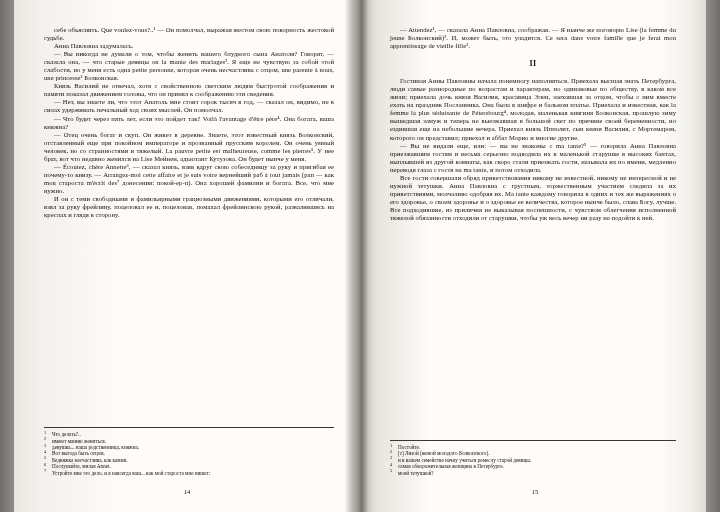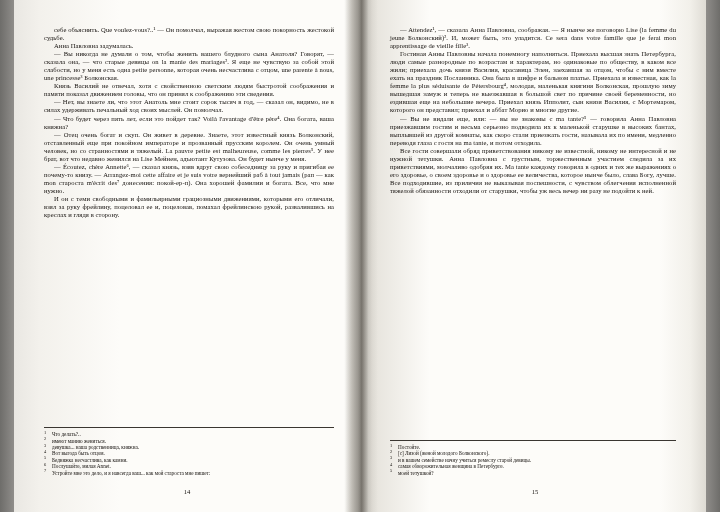--- a/index.html
+++ b/index.html
@@ -167,20 +167,21 @@
       </ol>
     </div>
 
     <div class="folio">14</div>
   </div>
 
   <div class="page page-right">
     <div class="body-text">
       <p>— Attendez¹, — сказала Анна Павловна, соображая. — Я нынче же поговорю Lise (la femme du jeune Болконский)². И, может быть, это уладится. Ce sera dans votre famille que je ferai mon apprentissage de vieille fille³.</p>
 
+      <div class="chapter-num">II</div>
 
       <p>Гостиная Анны Павловны начала понемногу наполняться. Приехала высшая знать Петербурга, люди самые разнородные по возрастам и характерам, но одинаковые по обществу, в каком все жили; приехала дочь князя Василия, красавица Элен, заехавшая за отцом, чтобы с ним вместе ехать на праздник Посланника. Она была в шифре и бальном платье. Приехала и известная, как la femme la plus séduisante de Pétersbourg⁴, молодая, маленькая княгиня Болконская, прошлую зиму вышедшая замуж и теперь не выезжавшая в большой свет по причине своей беременности, но ездившая еще на небольшие вечера. Приехал князь Ипполит, сын князя Василия, с Мортемаром, которого он представил; приехал и аббат Морио и многие другие.</p>
       <p>— Вы не видали еще, или: — вы не знакомы с ma tante?⁵ — говорила Анна Павловна приезжавшим гостям и весьма серьезно подводила их к маленькой старушке в высоких бантах, выплывшей из другой комнаты, как скоро стали приезжать гости, называла их по имени, медленно переводя глаза с гостя на ma tante, и потом отходила.</p>
       <p>Все гости совершали обряд приветствования никому не известной, никому не интересной и не нужной тетушки. Анна Павловна с грустным, торжественным участием следила за их приветствиями, молчаливо одобряя их. Ma tante каждому говорила в одних и тех же выражениях о его здоровье, о своем здоровье и о здоровье ее величества, которое нынче было, слава Богу, лучше. Все подходившие, из приличия не выказывая поспешности, с чувством облегчения исполненной тяжелой обязанности отходили от старушки, чтобы уж весь вечер ни разу не подойти к ней.</p>
     </div>
 
     <div class="footnotes">
       <ol>
         <li>Постойте.</li>
         <li>[с] Лизой (женой молодого Болконского).</li>

